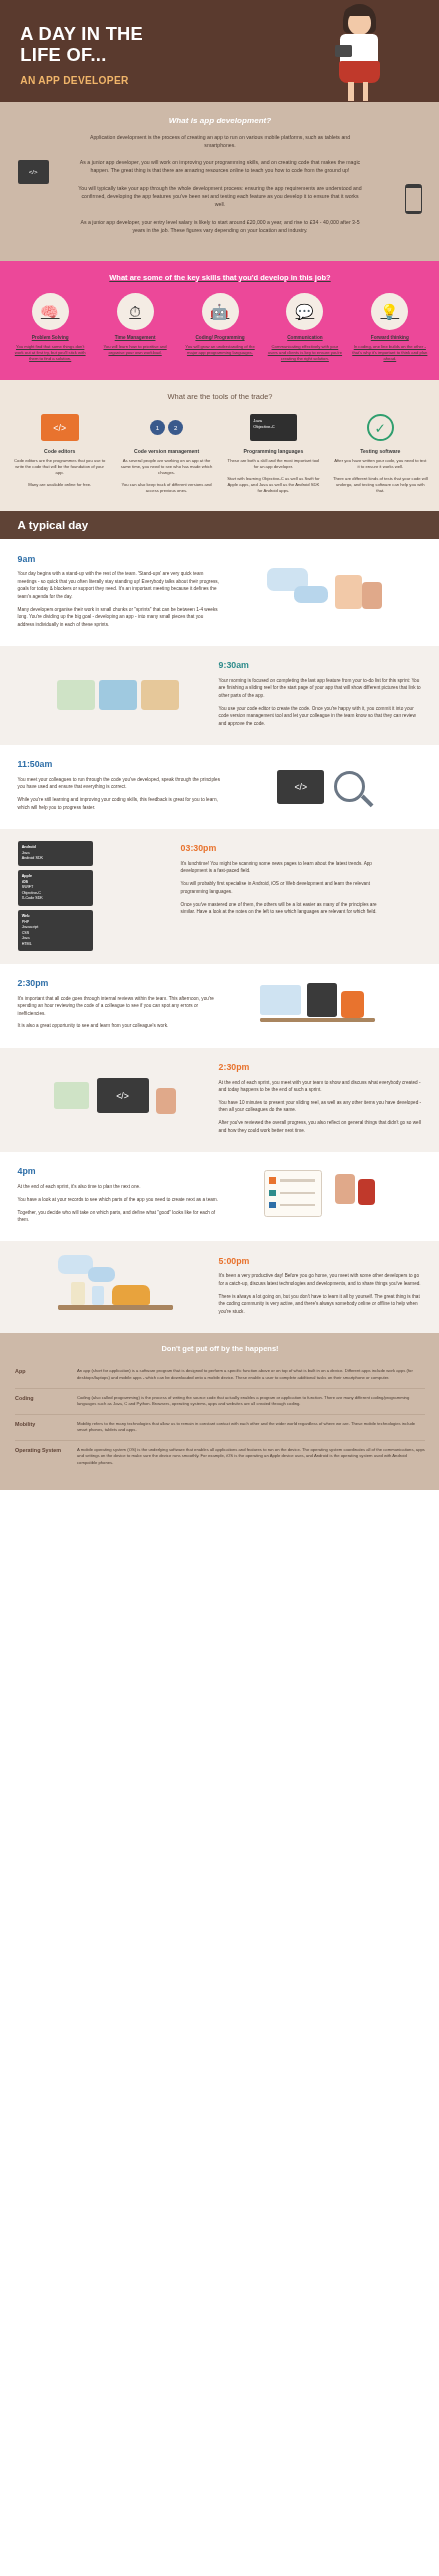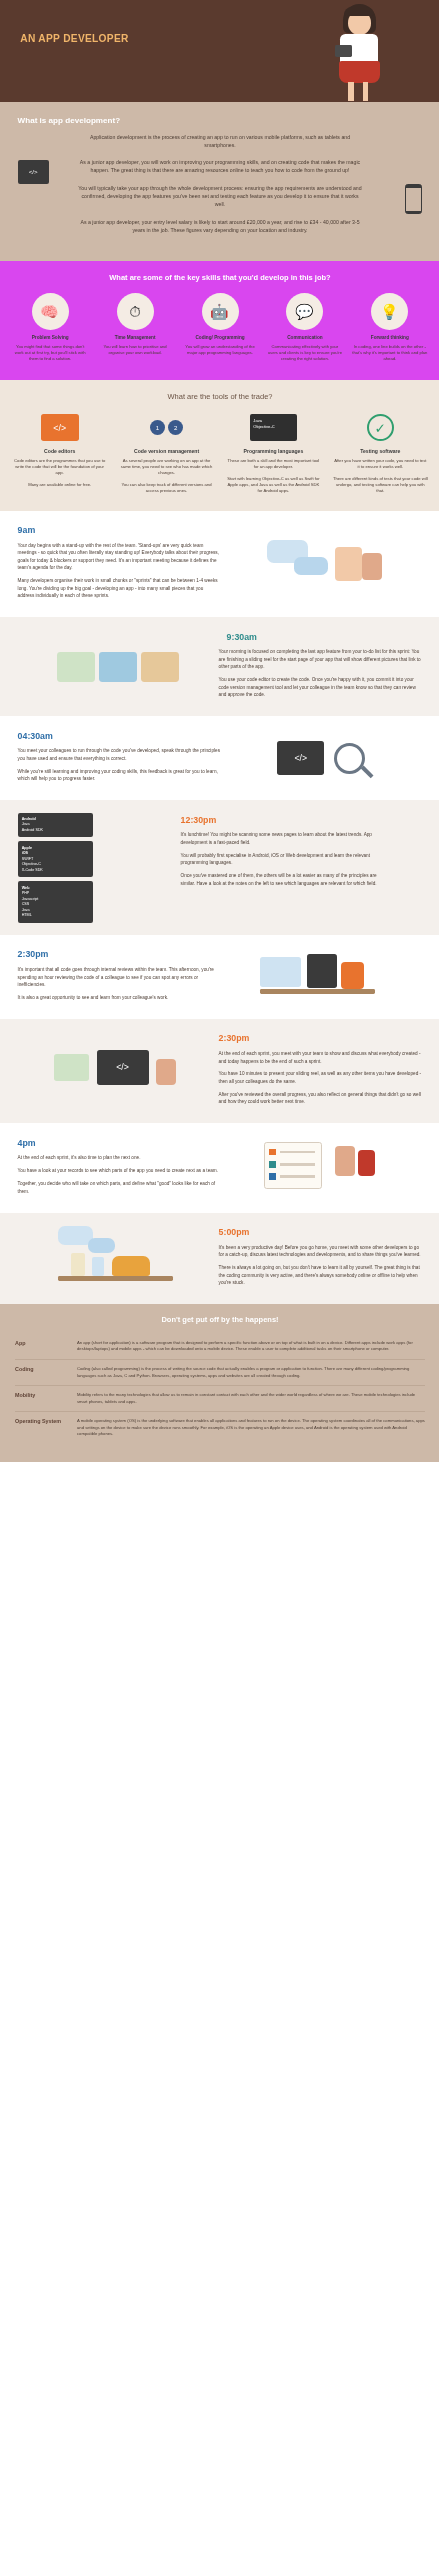--- a/index.html
+++ b/index.html
@@ -49,25 +49,26 @@
   .hf-legL { position:absolute; left:20.3px; top:79px; width:5.4px; height:19px; background:#f2c9a8; }
   .hf-legR { position:absolute; left:35px; top:79px; width:5.4px; height:19px; background:#f2c9a8; }
   .hf-laptop { position:absolute; left:6.8px; top:42px; width:17.6px; height:12.2px; background:#4a4a4a; border-radius:1.4px; }
 
   
   .intro {
     background: #cdb9a8;
     padding: 13.6px 17.6px 17.6px 17.6px;
   }
   .intro h2 {
-    text-align: left;
+    text-align: center;
     color: #ffffff;
     font-size: 8.1px;
     font-weight: bold;
     margin-bottom: 8.1px;
+    font-style: italic;
   }
   .intro p {
     text-align: center;
     font-size: 5.2px;
     line-height: 1.55;
     color: #4a3b32;
     margin: 0 auto 9.5px auto;
     max-width: 285px;
   }
   .intro-row { position: relative; }
@@ -77,22 +78,23 @@
     display:flex; align-items:center; justify-content:center; color:#fff; font-size:6.1px;
   }
   .phone-box {
     width: 17.6px; height: 30px; background:#3a3a3a; border-radius:2.7px;
     border: 1.4px solid #3a3a3a;
   }
   .phone-box .scr { width:100%; height:23px; background:#cdb9a8; margin-top:2.7px; }
 
   
   .skills {
-    background: #d946ef;
+    background: #ec4899;
     padding: 12.2px 12.2px 17.6px 12.2px;
+    text-decoration: underline;
   }
   .skills h2 {
     text-align: center; color:#ffffff; font-size: 7.5px; font-weight: bold; margin-bottom: 11px;
   }
   .skill-grid { display: flex; justify-content: space-between; }
   .skill { width: 76px; text-align: center; }
   .skill .circle {
     width: 37px; height: 37px; border-radius: 50%;
     background: #f4ece4; margin: 0 auto 5.4px auto;
     display:flex; align-items:center; justify-content:center; font-size: 15px;
@@ -126,21 +128,21 @@
 
   
   .timeline { position: relative; }
   .tl-row { display:flex; padding: 12.2px 17.6px; position: relative; }
   .tl-row.alt { background: #f4f0ec; }
   .tl-text { font-size: 4.7px; line-height: 1.6; color:#4a3b32; }
   .tl-text p { margin-bottom: 5.4px; }
   .tl-time { font-size: 8.8px; font-weight: bold; margin-bottom: 4.7px; }
   .t-blue { color:#2f6fa8; }
   .t-orange { color:#e8732e; }
-  .t-teal { color:#2f8c8c;margin-left:8px; }
+  .t-teal { color:#2f8c8c; }
   .tl-art { display:flex; align-items:center; justify-content:center; flex-shrink:0; }
 
   .left-col { width: 203px; }
   .right-col { width: 203px; }
   .art-col { width: 163px; }
 
   
   .art-box { border-radius:3.4px; }
   .bubble { background:#cfe3f2; border-radius:6.8px; position:relative; }
   .person-sq { width:27px; height:34px; background:#f2c9a8; border-radius:4.1px; }
@@ -159,20 +161,24 @@
   .j-row:last-child { border-bottom: none; }
   .j-term { width: 62px; flex-shrink:0; font-size: 5.4px; font-weight: bold; color:#5f4336; padding-right:5.4px; }
   .j-def { font-size: 4.2px; line-height:1.55; color:#4a3b32; }
 </style>
 </head>
 <body>
 
 <div class="page">
 
   <section class="hero">
+    <h1>
+      <span>A DAY IN THE</span><br>
+      <span>LIFE OF...</span>
+    </h1>
     <div class="sub">AN APP DEVELOPER</div>
     <div class="hero-figure">
       <div class="hf-hair"></div>
       <div class="hf-face"></div>
       <div class="hf-hairfront"></div>
       <div class="hf-body"></div>
       <div class="hf-skirt"></div>
       <div class="hf-legL"></div>
       <div class="hf-legR"></div>
       <div class="hf-laptop"></div>
@@ -267,20 +273,23 @@
         <div class="art">
           <div class="t-check">✓</div>
         </div>
         <div class="t-name">Testing software</div>
         <div class="t-desc">After you have written your code, you need to test it to ensure it works well.</div>
         <div class="t-desc2">There are different kinds of tests that your code will undergo, and testing software can help you with that.</div>
       </div>
     </div>
   </section>
 
+  <section class="day-header">
+    <h2>A typical day</h2>
+  </section>
 
   <div class="timeline">
 
     <div class="tl-row">
       <div class="left-col tl-text">
         <div class="tl-time t-blue">9am</div>
         <p>Your day begins with a stand-up with the rest of the team. 'Stand-ups' are very quick team meetings - so quick that you often literally stay standing up! Everybody talks about their progress, goals for today &amp; blockers or support they need. It's an important meeting because it defines the team's agenda for the day.</p>
         <p>Many developers organise their work in small chunks or "sprints" that can be between 1-4 weeks long. You're dividing up the big goal - developing an app - into many small pieces that you address individually in each of these sprints.</p>
       </div>
       <div class="tl-art" style="width:201px;">
@@ -303,21 +312,21 @@
       </div>
       <div class="right-col tl-text">
         <div class="tl-time t-teal">9:30am</div>
         <p>Your morning is focused on completing the last app feature from your to-do list for this sprint: You are finishing a sliding reel for the start page of your app that will show different pictures that link to other parts of the app.</p>
         <p>You use your code editor to create the code. Once you're happy with it, you commit it into your code version management tool and let your colleague in the team know so that they can review and approve the code.</p>
       </div>
     </div>
 
     <div class="tl-row">
       <div class="left-col tl-text">
-        <div class="tl-time t-blue">04:30am</div>
+        <div class="tl-time t-blue">11:50am</div>
         <p>You meet your colleagues to run through the code you've developed, speak through the principles you have used and ensure that everything is correct.</p>
         <p>While you're still learning and improving your coding skills, this feedback is great for you to learn, which will help you to progress faster.</p>
       </div>
       <div class="tl-art" style="width:201px;gap:9.5px;">
         <div class="monitor">&lt;/&gt;</div>
         <div class="mag"></div>
       </div>
     </div>
 
     <div class="tl-row alt">
@@ -337,21 +346,21 @@
         <div class="langbox">
           <b>Web</b>
           <div style="white-space:pre-line">PHP
 Javascript
 CSS
 Java
 HTML</div>
         </div>
       </div>
       <div class="tl-text" style="width:203px;">
-        <div class="tl-time t-orange">12:30pm</div>
+        <div class="tl-time t-orange">03:30pm</div>
         <p>It's lunchtime! You might be scanning some news pages to learn about the latest trends. App development is a fast-paced field.</p>
         <p>You will probably first specialise in Android, iOS or Web development and learn the relevant programming languages.</p>
         <p>Once you've mastered one of them, the others will be a lot easier as many of the principles are similar. Have a look at the notes on the left to see which languages are relevant for which field.</p>
       </div>
     </div>
 
     <div class="tl-row">
       <div class="left-col tl-text">
         <div class="tl-time t-blue">2:30pm</div>
         <p>It's important that all code goes through internal reviews within the team. This afternoon, you're spending an hour reviewing the code of a colleague to see if you can spot any errors or inefficiencies.</p>

